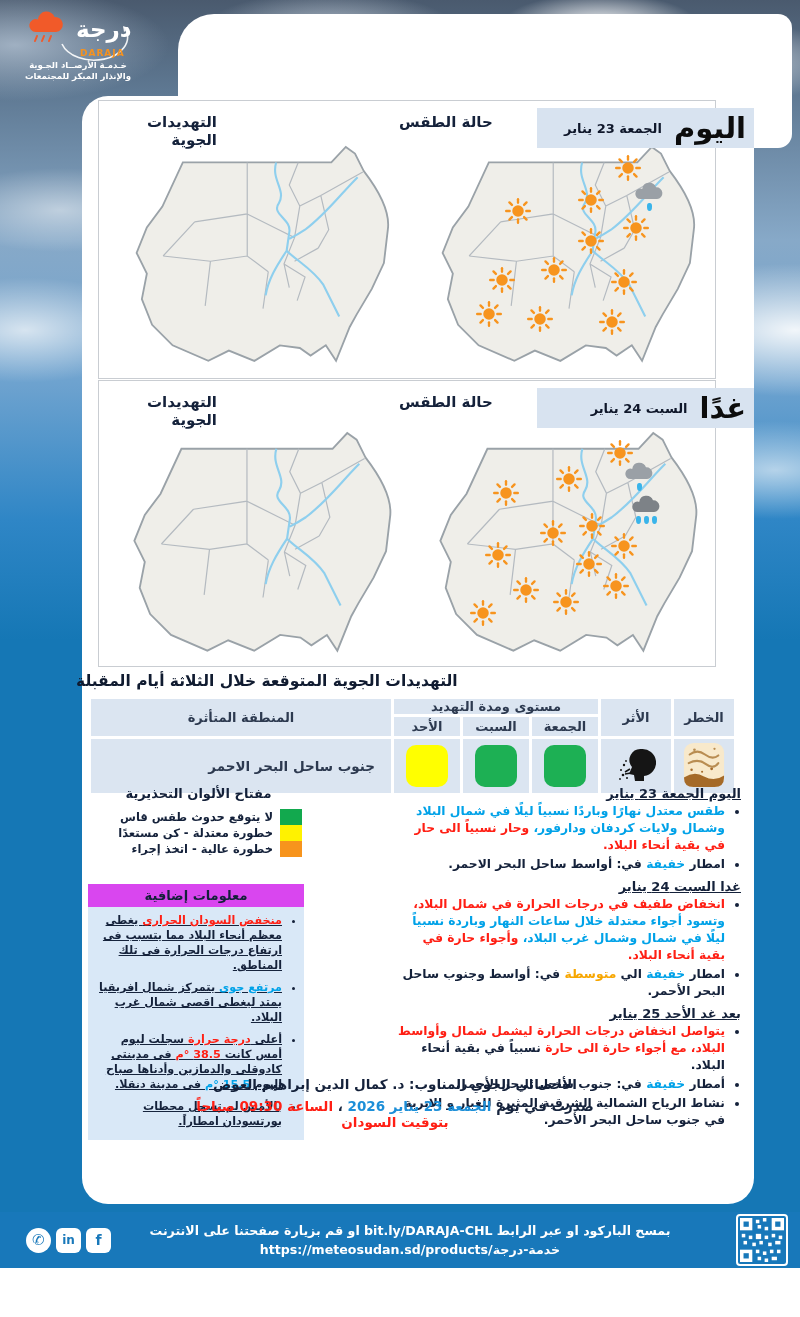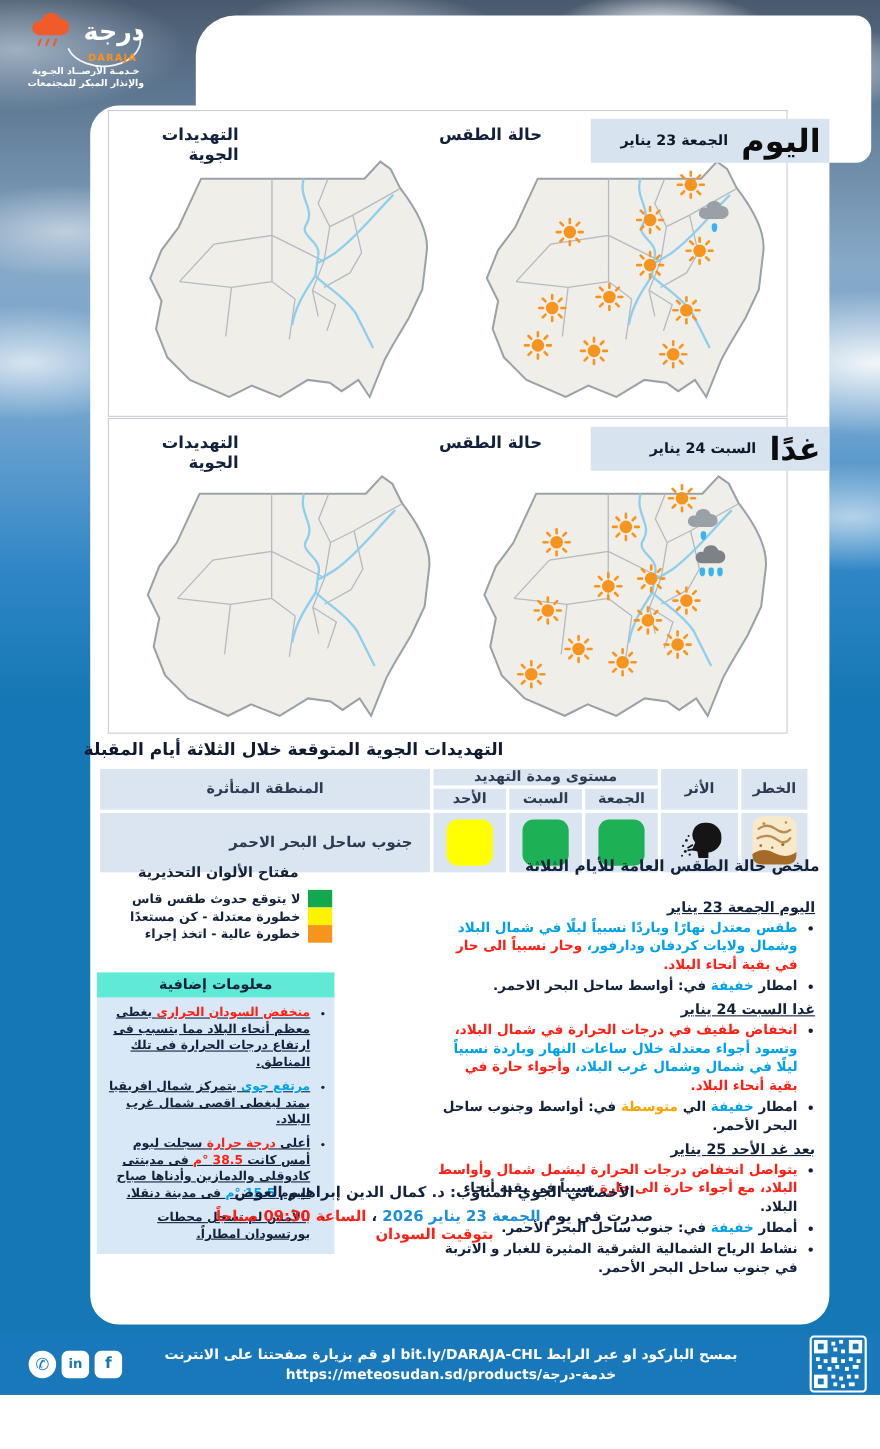--- a/index.html
+++ b/index.html
@@ -70,21 +70,21 @@
   .summary-heading{font-size:14px;font-weight:700;margin-bottom:22px;color:#14213a;}
   .sec-label{font-size:13px;font-weight:700;text-decoration:underline;margin:6px 4px 2px 0;color:#14213a;}
   .summary ul{margin:2px 0 4px;padding-right:20px;}
   .summary li{font-size:12.3px;line-height:17px;font-weight:600;color:#14213a;margin-bottom:2px;}
   .color-key{position:absolute;left:95px;top:786px;width:207px;z-index:3;}
   .key-title{font-size:13px;font-weight:700;text-align:center;margin-bottom:8px;color:#14213a;}
   .key-row{display:flex;align-items:stretch;gap:7px;}
   .key-sw{width:22px;flex:0 0 22px;}
   .key-label{font-size:11.5px;font-weight:700;line-height:16px;color:#14213a;text-align:right;flex:1;}
   .info-box{position:absolute;left:88px;top:884px;width:216px;z-index:3;}
-  .info-head{background:#5eead4;text-align:center;font-size:13px;font-weight:700;padding:4px 0;color:#14213a;}
+  .info-head{background:#d946ef;text-align:center;font-size:13px;font-weight:700;padding:4px 0;color:#14213a;}
   .info-body{background:#d9e8f7;padding:6px 8px 4px;text-decoration:underline;}
   .info-body ul{margin:0;padding-right:14px;}
   .info-body li{font-size:11.2px;line-height:15px;font-weight:600;color:#14213a;margin-bottom:7px;}
   .signature{position:absolute;left:180px;top:1076px;width:430px;text-align:center;z-index:3;}
   .sig-line1{font-size:13.5px;font-weight:700;color:#14213a;}
   .sig-line2{font-size:13.5px;font-weight:700;margin-top:6px;}
   
   .footer{position:absolute;left:0;top:1212px;width:800px;height:56px;background:#1878ba;z-index:5;
     display:flex;align-items:center;}
   .socials{display:flex;gap:5px;align-items:center;margin-right:0;position:absolute;left:26px;}
@@ -613,21 +613,20 @@
           </td>
       <td>
             <div class="chip" style="background: rgb(255, 255, 0);"></div>
           </td>
       <td class="area-cell">جنوب ساحل البحر الاحمر</td>
     </tr>
   </tbody>
     </table>
 
   <div class="summary">
-    <div class="summary-heading">ملخص حالة الطقس العامة للأيام الثلاثة</div>
     <div id="summary-sections">
         <div class="sec">
           <div class="sec-label">اليوم   الجمعة 23 يناير</div>
           <ul>
             <li><span style="color: rgb(0, 162, 232);">طقس معتدل نهارًا وباردًا نسبياً ليلًا في شمال البلاد وشمال ولايات كردفان ودارفور، </span><span style="color: rgb(255, 31, 20);">وحار نسبياً الى حار في بقية أنحاء البلاد.</span></li>
             <li><span>امطار </span><span style="color: rgb(0, 162, 232);">خفيفة</span><span> في: أواسط ساحل البحر الاحمر.</span></li>
           </ul>
         </div>
         <div class="sec">
           <div class="sec-label">غدا    السبت 24 يناير</div>

